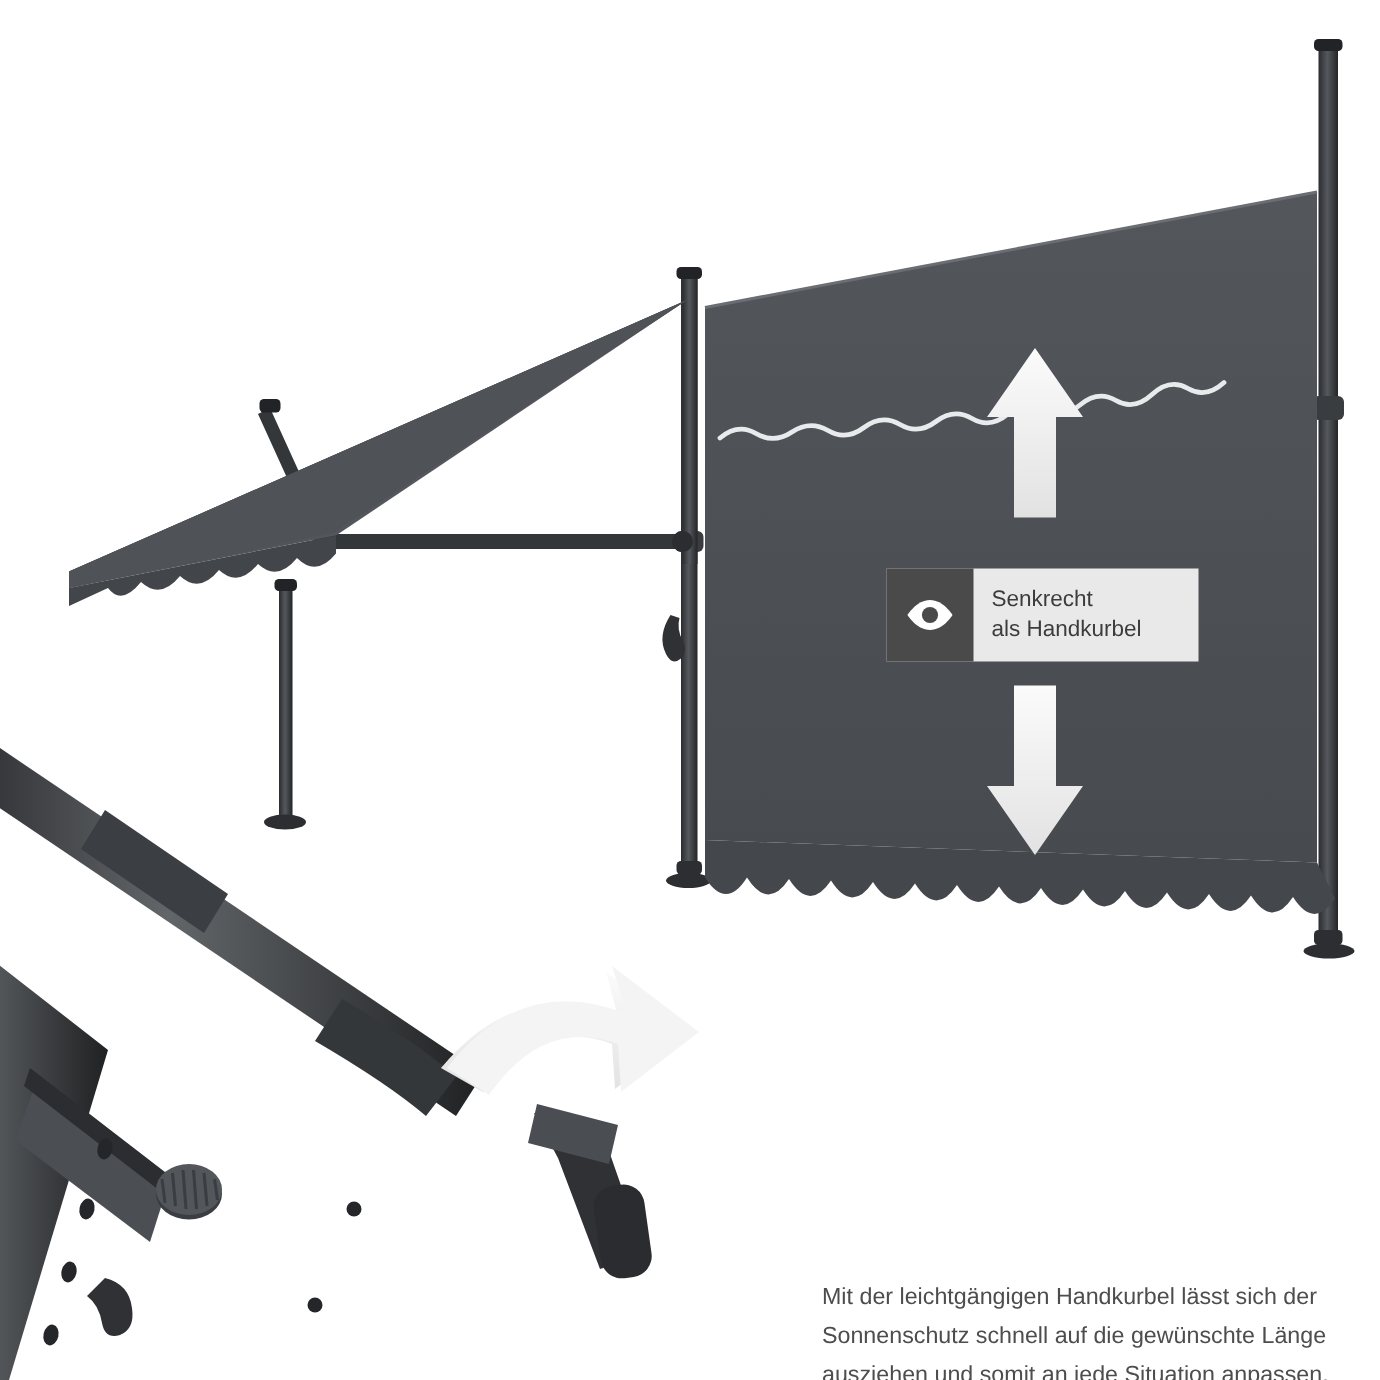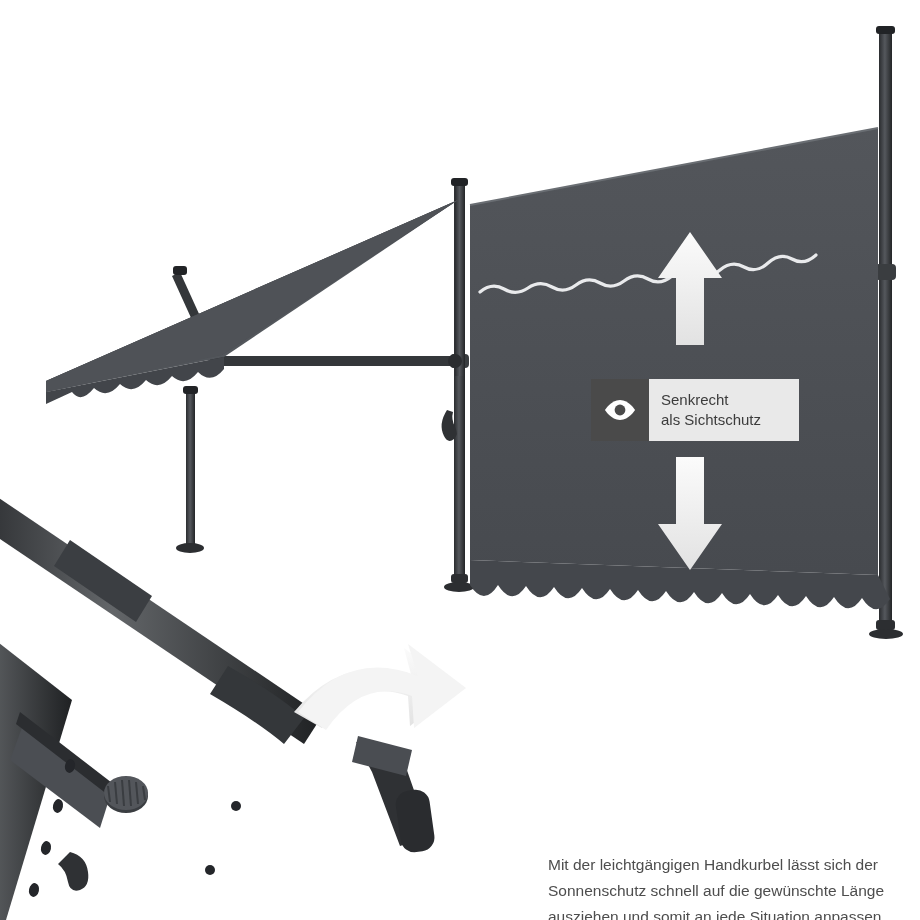--- a/index.html
+++ b/index.html
@@ -259,21 +259,21 @@
 
   <div id="sight-badge">
     <div class="badge-icon">
       <svg width="34" height="22" viewBox="0 0 34 22">
         <path d="M17 1 C8 1 2 11 2 11 C2 11 8 21 17 21 C26 21 32 11 32 11 C32 11 26 1 17 1 Z" fill="#ffffff"></path>
         <circle cx="17" cy="11" r="5.4" fill="#4a4a4a"></circle>
       </svg>
     </div>
     <div class="badge-text">
       <span class="l1">Senkrecht</span>
-      <span class="l2">als Sichtschutz</span>
+      <span class="l2">als Handkurbel</span>
     </div>
   </div>
 
 
 
 
   <div class="body-copy" id="copy-bottom">Mit der leichtgängigen Handkurbel lässt sich der Sonnenschutz schnell auf die gewünschte Länge ausziehen und somit an jede Situation anpassen.</div>
 
 </div>
 

